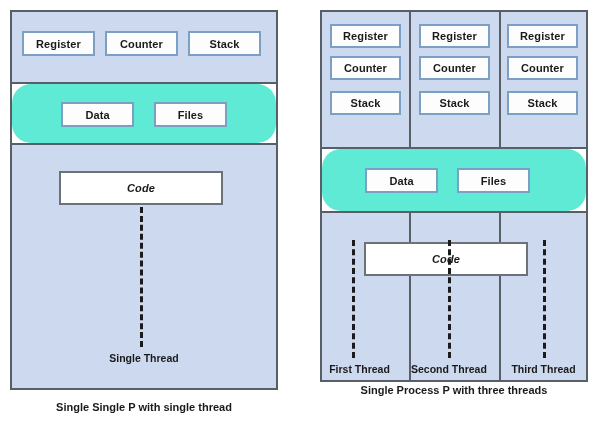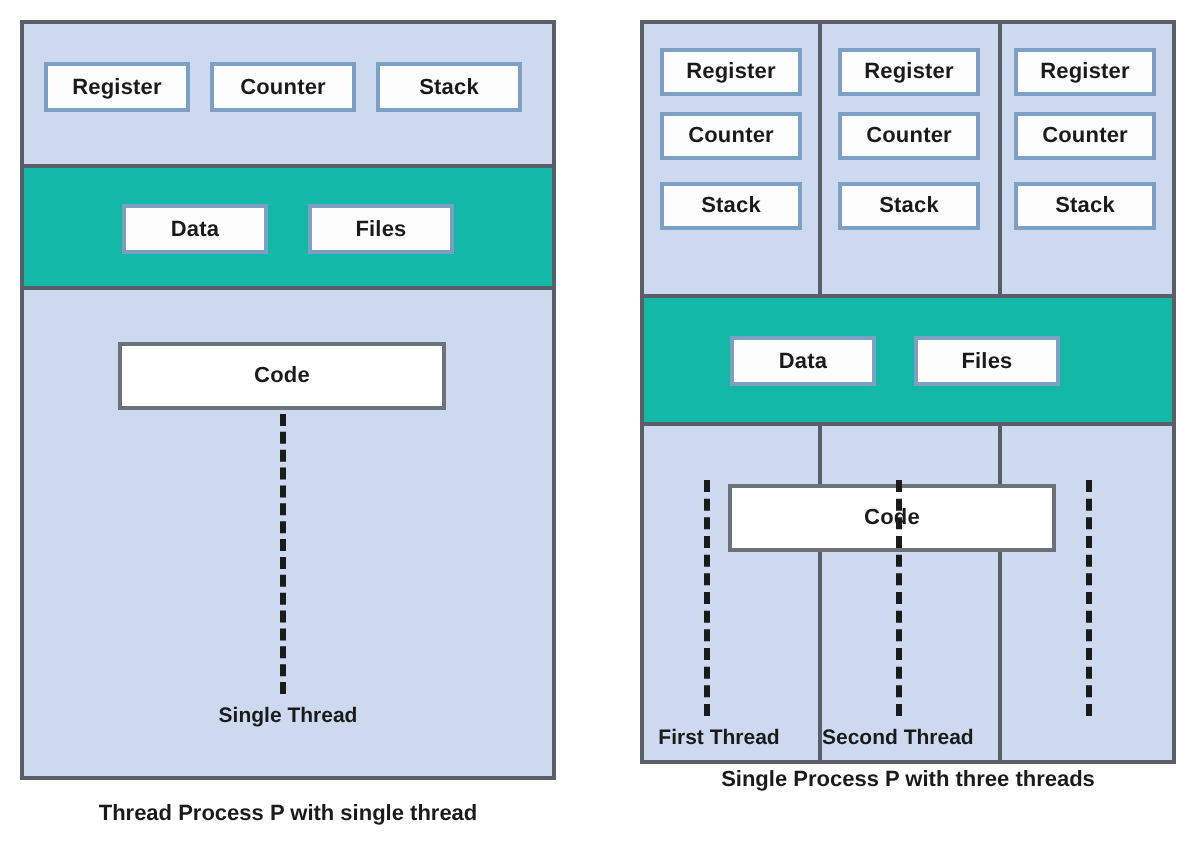--- a/index.html
+++ b/index.html
@@ -23,21 +23,21 @@
     border: 2px solid #595f66;
     background: #ffffff;
   }
   .band {
     position: absolute;
     box-sizing: border-box;
     left: 0;
     right: 0;
   }
   .band.blue   { background: #ccd9ee; }
-  .band.white  { background: #14b8a6; }
+  .band.white  { background: #5eead4; border-radius: 19px; }
 
   .hdiv {
     position: absolute;
     left: 0;
     right: 0;
     height: 2px;
     background: #595f66;
   }
   .vdiv {
     position: absolute;
@@ -54,20 +54,21 @@
     align-items: center;
     justify-content: center;
     font-size: 11px;
     font-weight: 600;
     color: #1a1a1a;
     letter-spacing: .1px;
   }
   .box.code {
     border: 2px solid #6b7278;
     background: #ffffff;
+    font-style: italic;
   }
 
   .thread-line {
     position: absolute;
     width: 0;
     border-left: 3px dashed #1b1b1b;
   }
 
   .thread-label {
     position: absolute;
@@ -109,21 +110,21 @@
 
   <div class="band blue" style="top:133px; height:243px;">
     <div class="box code" style="left:47px; top:26px; width:164px; height:34px;">Code</div>
 
     <div class="thread-line" style="left:128px; top:62px; height:140px;"></div>
 
     <div class="thread-label" style="left:0; right:0; top:207px;">Single Thread</div>
   </div>
 </div>
 
-<div class="caption" style="left:10px; top:401px; width:268px;">Thread Process P with single thread</div>
+<div class="caption" style="left:10px; top:401px; width:268px;">Single Single P with single thread</div>
 
 <div class="panel" style="left:320px; top:10px; width:268px; height:372px;">
 
   <div class="band blue" style="top:0; height:135px;">
 
     <div style="position:absolute; left:0; top:0; width:87px; height:135px;">
       <div class="box" style="left:8px; top:12px; width:71px; height:24px;">Register</div>
       <div class="box" style="left:8px; top:44px; width:71px; height:24px;">Counter</div>
       <div class="box" style="left:8px; top:79px; width:71px; height:24px;">Stack</div>
     </div>
@@ -160,16 +161,17 @@
     <div class="vdiv" style="left:177px; top:0; height:167px;"></div>
 
     <div class="box code" style="left:42px; top:29px; width:164px; height:34px;">Code</div>
 
     <div class="thread-line" style="left:30px; top:27px; height:118px;"></div>
     <div class="thread-line" style="left:126px; top:27px; height:118px;"></div>
     <div class="thread-line" style="left:221px; top:27px; height:118px;"></div>
 
     <div class="thread-label" style="left:0; top:150px; width:75px;">First Thread</div>
     <div class="thread-label" style="left:89px; top:150px; width:68px;">Second Thread</div>
+    <div class="thread-label" style="left:179px; top:150px; width:85px;">Third Thread</div>
   </div>
 </div>
 
 <div class="caption" style="left:320px; top:384px; width:268px;">Single Process P with three threads</div>
 
 </body></html>

